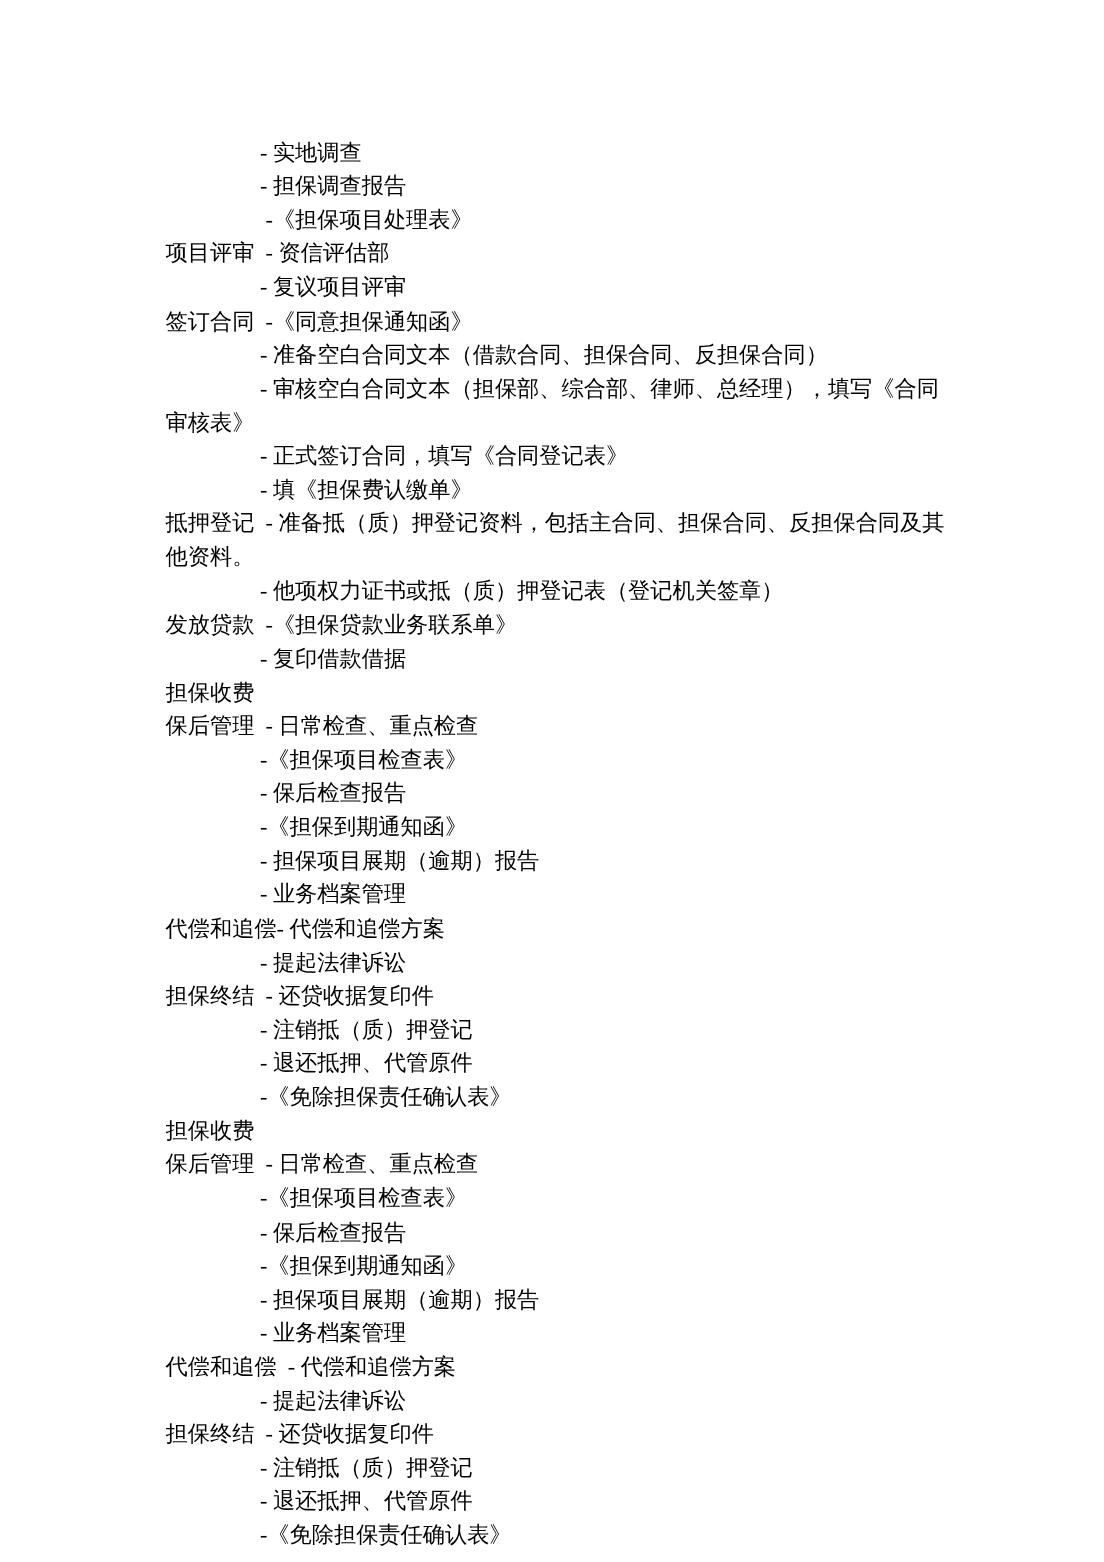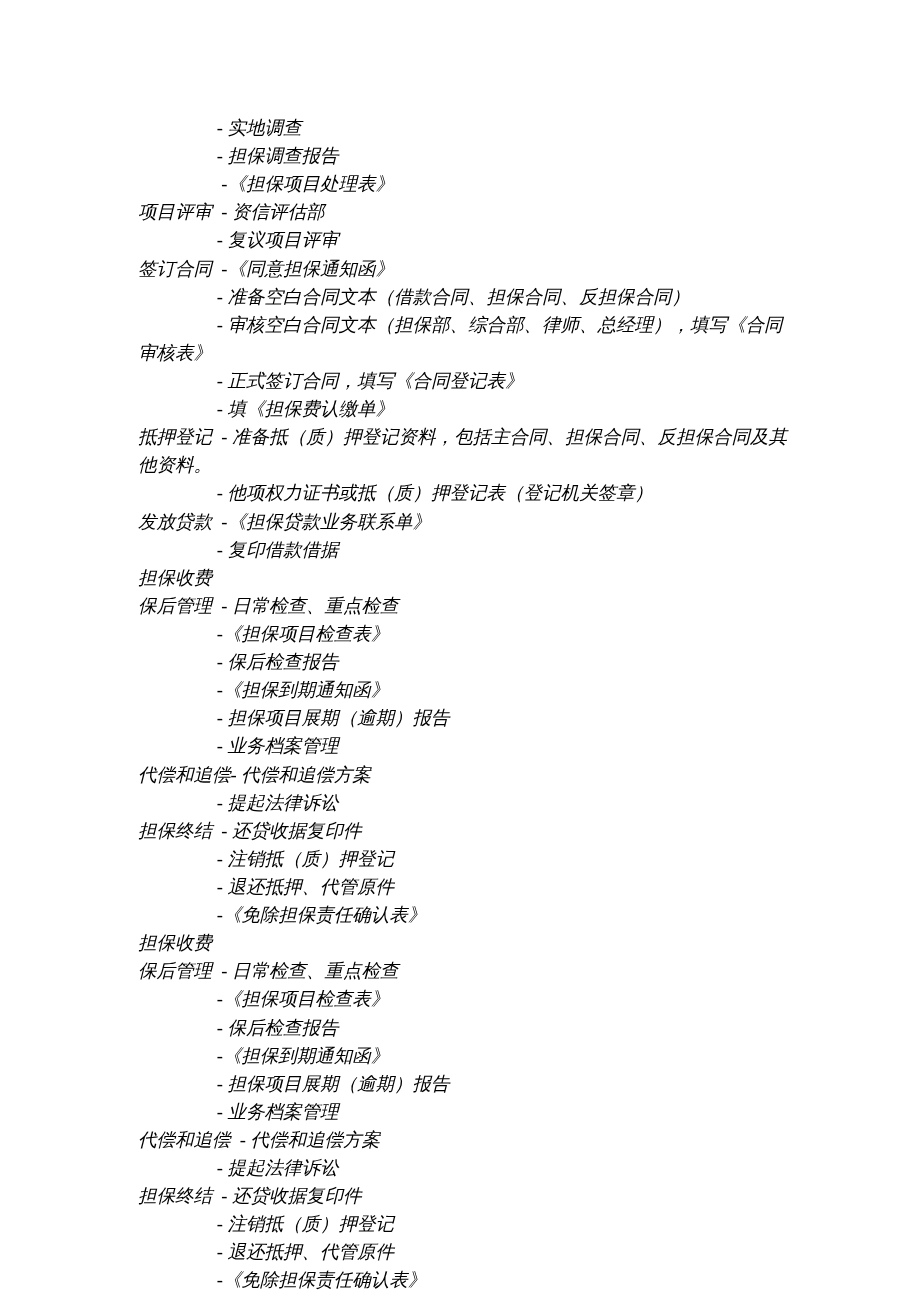--- a/index.html
+++ b/index.html
@@ -1,15 +1,15 @@
 <!DOCTYPE html>
 <html><head>
   <meta charset="utf-8">
   <style>
-    * { margin: 0; padding: 0; box-sizing: border-box; font-style: italic; }
+    * { margin: 0; padding: 0; box-sizing: border-box; }
     body {
       background: #fff;
       width: 920px;
       height: 1302px;
       font-family: "SimSun", "宋体", serif;
       font-size: 18.5px;
       color: #000;
       line-height: 1.52;
       padding-top: 114px;
       padding-left: 138px;

